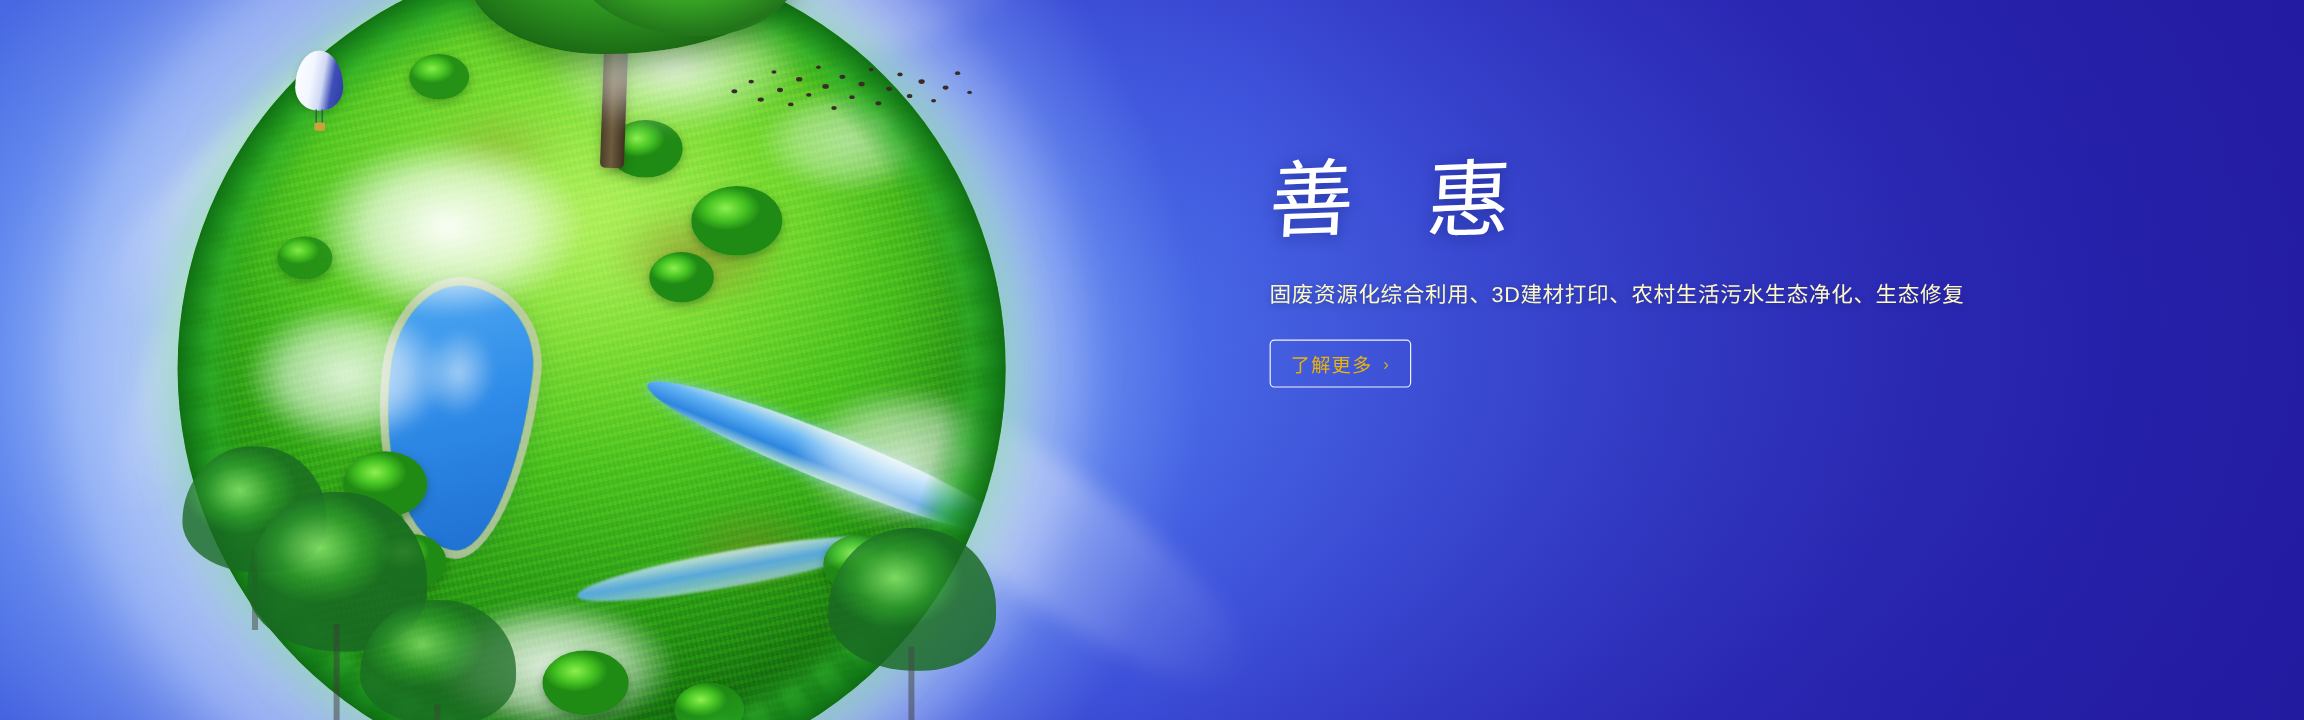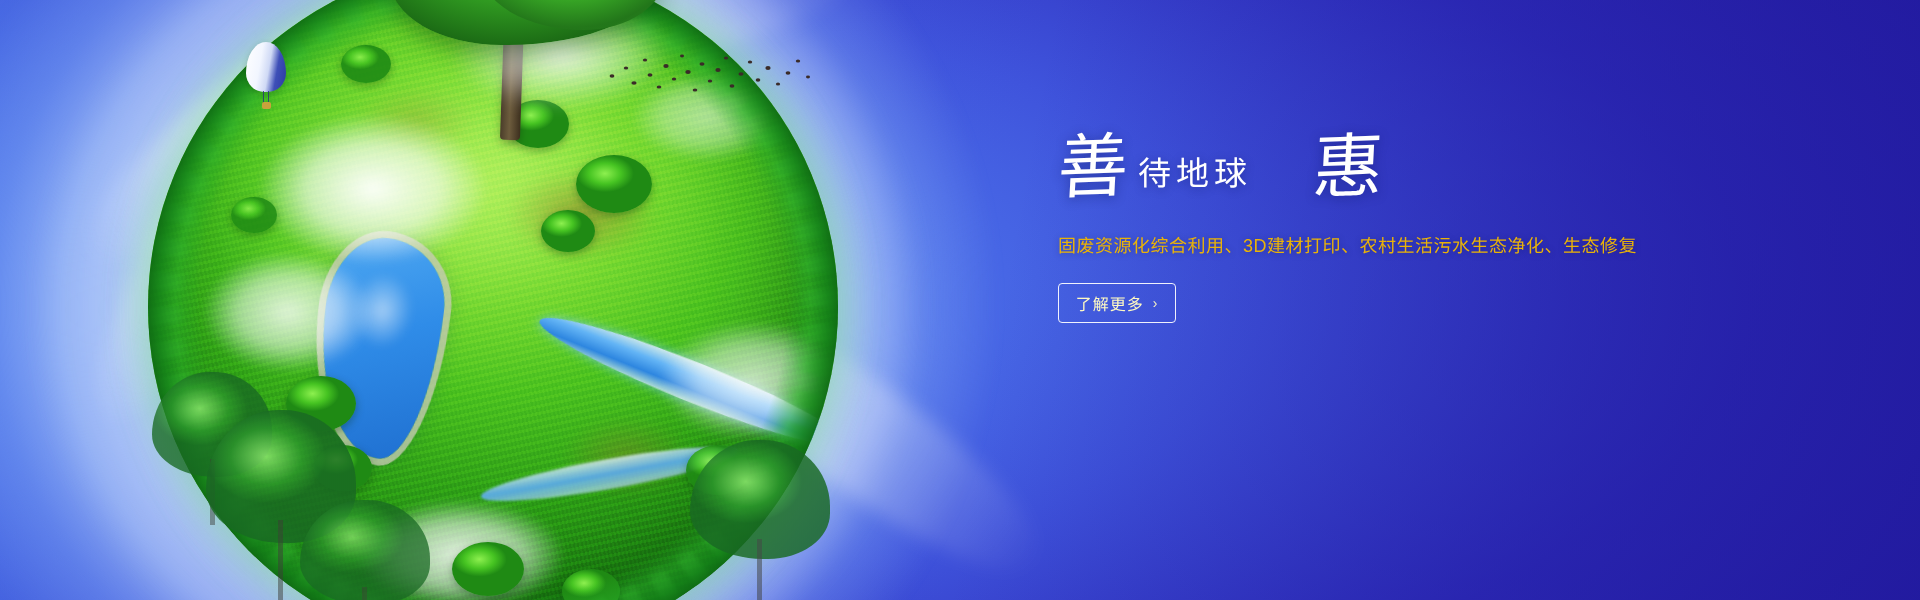--- a/index.html
+++ b/index.html
@@ -288,34 +288,34 @@
     line-height:1.3;
     font-weight:400;
     color:#ffffff;
     text-shadow:0 1px 8px rgba(10,20,90,.35);
   }
   .desc{
     margin-top:16px;
     font-size:18px;
     letter-spacing:.5px;
     line-height:1.4;
-    color:#eab308;
+    color:#fef9c3;
     text-shadow:0 1px 6px rgba(10,20,90,.35);
   }
   .cta{
     display:inline-flex;
     align-items:center;
     justify-content:center;
     gap:9px;
     margin-top:24px;
     width:118px; height:40px;
     border:1px solid rgba(255,255,255,.92);
     border-radius:4px;
     background:transparent;
-    color:#fef9c3;
+    color:#eab308;
     font-size:16px;
     letter-spacing:1px;
     cursor:pointer;
     text-decoration:none;
   }
   .cta .chev{ font-size:14px; opacity:.95; line-height:1; }
 </style>
 </head>
 <body>
 
@@ -428,21 +428,20 @@
       <ellipse cx="200" cy="15" rx="2.2" ry="1.6"></ellipse>
       <ellipse cx="210" cy="31" rx="2.0" ry="1.4"></ellipse>
     </g>
   </svg>
 
   <div class="content">
 
     <div class="headline">
       <span class="hl-group">
         <span class="hl-big">善</span>
-        <span class="hl-small">待地球</span>
       </span>
       <span class="hl-gap"></span>
       <span class="hl-group">
         <span class="hl-big">惠</span>
       </span>
     </div>
 
 
     <div class="desc">固废资源化综合利用、3D建材打印、农村生活污水生态净化、生态修复</div>
 

